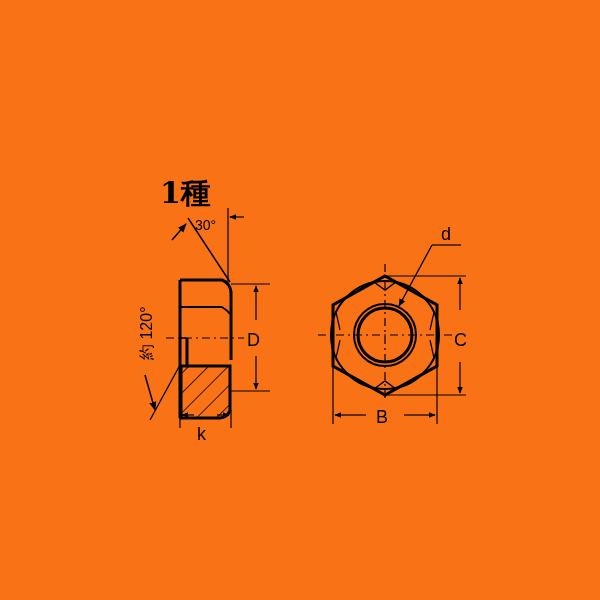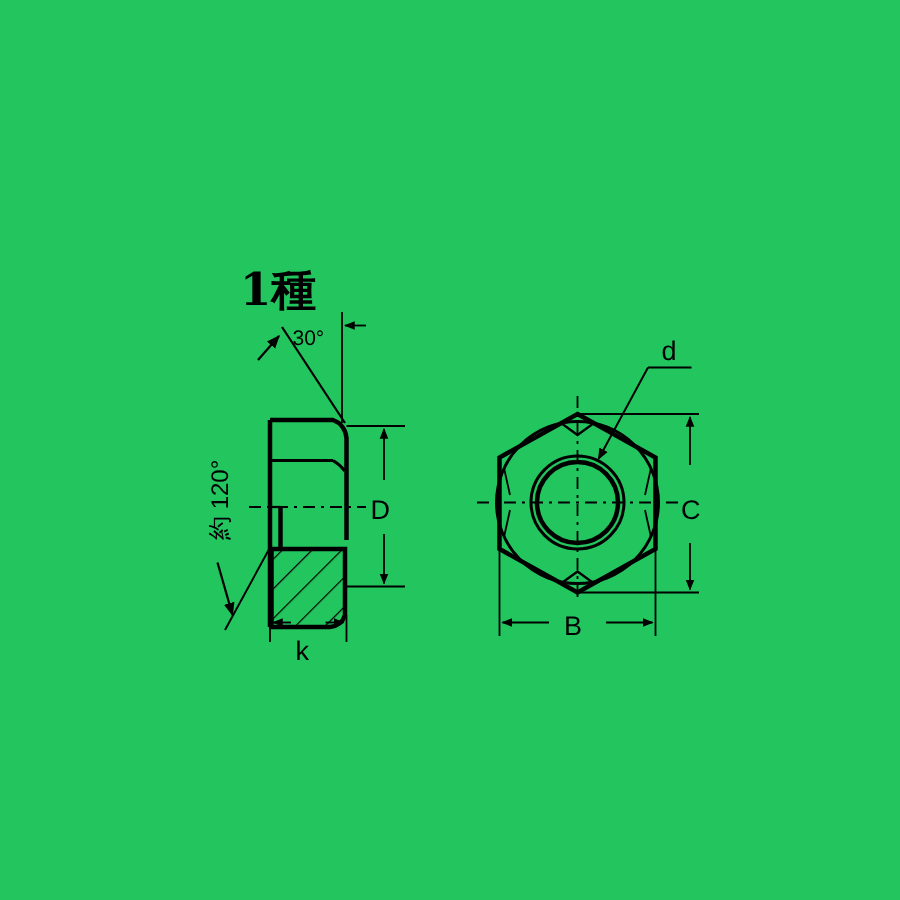--- a/index.html
+++ b/index.html
@@ -1,16 +1,16 @@
 <!DOCTYPE html>
 <html><head>
 <meta charset="utf-8">
 <style>
   html, body { margin:0; padding:0; background:#ffffff; }
-  #canvas { position:relative; width:600px; height:600px; background:#22c55e; overflow:hidden; }
+  #canvas { position:relative; width:600px; height:600px; background:#f97316; overflow:hidden; }
   svg { position:absolute; left:0; top:0; }
   .lbl { font-family:"Liberation Sans", sans-serif; fill:#000; }
   .title { font-family:"DejaVu Serif", serif; font-weight:bold; fill:#000; }
 </style>
 </head>
 <body>
 
 <div id="canvas">
 <svg width="600" height="600" viewBox="0 0 600 600" xmlns="http://www.w3.org/2000/svg">
   <defs>

